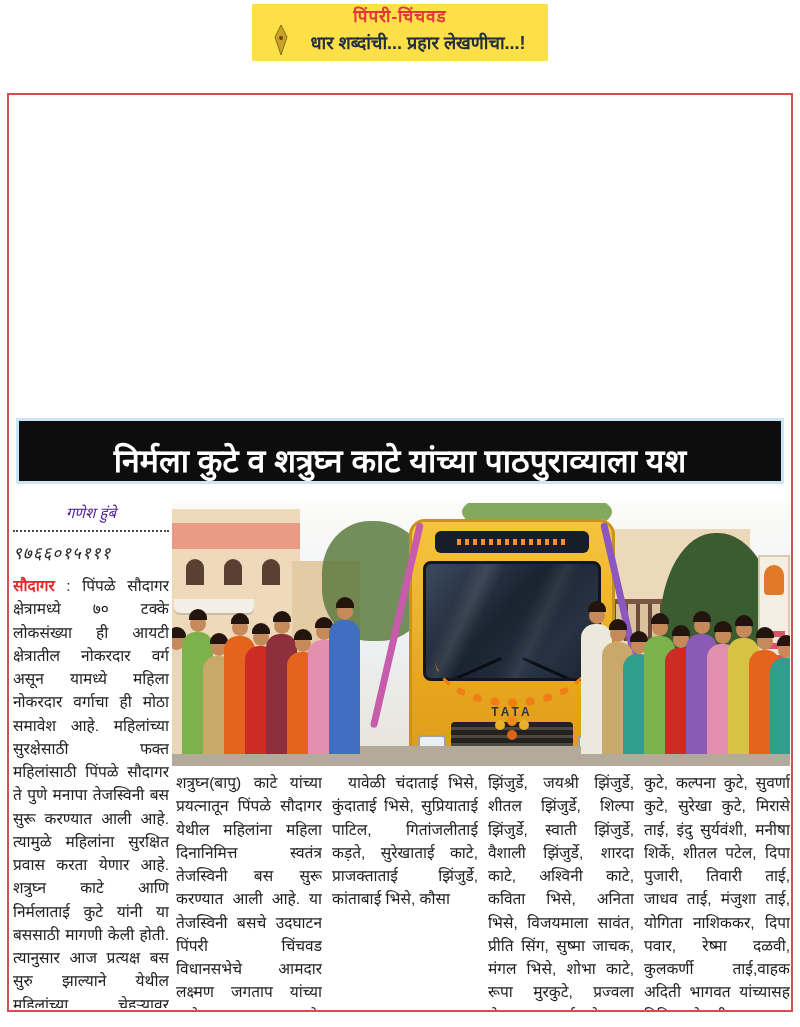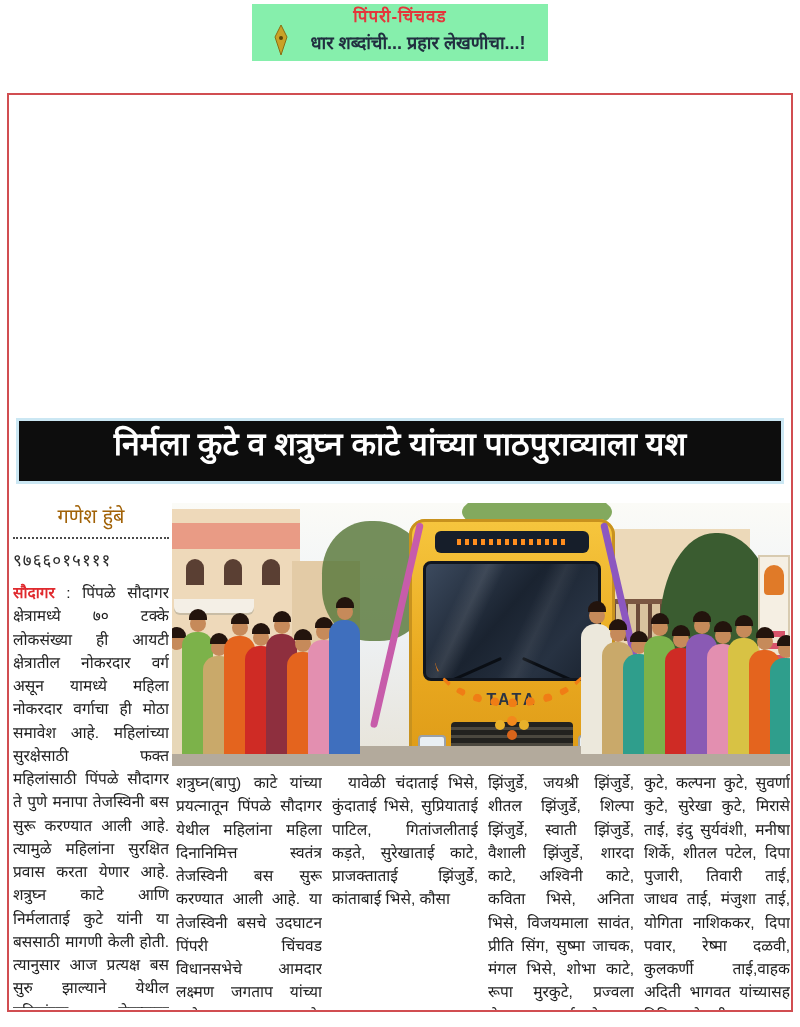--- a/index.html
+++ b/index.html
@@ -4,42 +4,42 @@
 <style>
   * { margin:0; padding:0; box-sizing:border-box; }
   html,body { background:#ffffff; }
   body { width:800px; height:1027px; position:relative; font-family:"Liberation Sans","DejaVu Sans",sans-serif; overflow:hidden; }
 
   
   .page-frame { position:absolute; left:7px; top:93px; width:786px; height:919px; border:2px solid #d14e51; z-index:1; }
 
   
   .masthead { position:absolute; left:0; top:4px; width:100%; text-align:center; z-index:3; }
-  .masthead-inner { display:inline-block; background:#86efac; padding:0 22px 2px; }
+  .masthead-inner { display:inline-block; background:#fde047; padding:0 22px 2px; }
   .kicker { color:#e5363b; font-size:17px; font-weight:bold; letter-spacing:1px; }
   .logo { color:#e5262b; font-size:60px; font-weight:bold; line-height:66px; letter-spacing:2px; text-shadow:1px 1px 0 #c01418; }
   .tagline-row { display:flex; align-items:center; justify-content:space-between; gap:22px; margin-top:-2px; }
   .pen-nib { display:inline-block; }
   .tagline { color:#212f40; font-size:18px; font-weight:bold; }
 
   
   .headline { position:absolute; left:14px; top:148px; width:772px; text-align:center; font-weight:bold; z-index:2; }
   .headline .hl-line { font-size:56px; height:128px; line-height:128px; white-space:nowrap; overflow:hidden; }
   .hl-red { color:#e8262c; }
   .hl-dark { color:#1b2433; }
 
   
-  .banner { position:absolute; left:16px; top:418px; width:768px; height:66px; background:#0d0d0d; border:3px solid #cbe7f3; display:flex; align-items:flex-start; justify-content:center; z-index:2; }
+  .banner { position:absolute; left:16px; top:418px; width:768px; height:66px; background:#0d0d0d; border:3px solid #cbe7f3; display:flex; align-items:flex-end; justify-content:center; z-index:2; }
   .banner-text { color:#ffffff; font-size:32px; font-weight:bold; white-space:nowrap; }
 
   
   .col-left { position:absolute; left:13px; top:500px; width:156px; height:508px; z-index:2; overflow:hidden; color:#1e1e1e; }
-  .byline { text-align:center; font-size:20px; color:#a16207; padding:2px 0 8px; }
+  .byline { text-align:center; font-size:15px; color:#4c1d95; padding:2px 0 8px;font-style:italic; }
   .dotted-rule { border-top:2px dotted #4a4a4a; margin:0 0 9px; }
-  .phone { font-size:17px; color:#2a2a2a; letter-spacing:1px; margin-bottom:10px; }
+  .phone { font-size:17px; color:#2a2a2a; letter-spacing:1px; margin-bottom:10px;font-style:italic; }
   .body-text { font-size:15.5px; line-height:1.5; text-align:justify; }
   .body-text p { margin-bottom:2px; }
   .lead-word { color:#e02a2e; font-weight:bold; }
   .indent { text-indent:16px; }
 
   
   .photo { position:absolute; left:172px; top:503px; width:618px; height:263px; overflow:hidden; z-index:2; background:linear-gradient(#fbfbf7 0%,#eef2f6 45%,#e7e3d8 100%); }
   .ground { position:absolute; left:0; bottom:0; width:100%; height:20px; background:#b3aa9c; }
   .bldg-left { position:absolute; left:0; top:6px; width:128px; height:190px; background:#eed9ba; }
   .bldg-left-band { position:absolute; left:0; top:20px; width:128px; height:26px; background:#e99b85; }
@@ -60,21 +60,21 @@
   .dest-board::after { content:""; position:absolute; left:22px; right:22px; top:8px; height:6px; background:repeating-linear-gradient(90deg,#ff8d1e 0 4px,transparent 4px 8px); }
   .windshield { position:absolute; top:42px; left:14px; right:14px; height:120px; background:linear-gradient(130deg,#3c4a5e 0%,#1a2330 45%,#273242 75%,#1a2330 100%); border-radius:8px; border:3px solid #11161f; overflow:hidden; }
   .windshield::after { content:""; position:absolute; inset:0; background:linear-gradient(115deg,transparent 20%,rgba(255,255,255,.10) 28%,transparent 36%,transparent 55%,rgba(255,255,255,.07) 63%,transparent 70%); }
   .wiper { position:absolute; bottom:6px; width:60px; height:3px; background:#0a0e14; border-radius:2px; }
   .wiper.w1 { left:18px; transform:rotate(-24deg); }
   .wiper.w2 { right:18px; transform:rotate(24deg); }
   .garland { position:absolute; top:92px; left:26px; right:26px; height:96px; border-bottom:9px dotted #f07d15; border-radius:50%; z-index:4; }
   .ribbon { position:absolute; top:4px; width:7px; height:210px; border-radius:4px; z-index:4; }
   .ribbon.left { left:8px; background:#c75caa; transform:rotate(13deg); transform-origin:top; }
   .ribbon.right { right:8px; background:#8c57c0; transform:rotate(-13deg); transform-origin:top; }
-  .tata-badge { position:absolute; top:172px; left:0; width:100%; text-align:center; font-size:16px; font-weight:bold; letter-spacing:3px; color:#2c3442; }
+  .tata-badge { position:absolute; top:186px; left:0; width:100%; text-align:center; font-size:12px; font-weight:bold; letter-spacing:3px; color:#2c3442; }
   .grille { position:absolute; bottom:10px; left:42px; right:42px; height:34px; background:repeating-linear-gradient(180deg,#23221f 0 5px,#4c483f 5px 8px); border-radius:4px; }
   .headlight { position:absolute; bottom:14px; width:28px; height:17px; background:#e9eff3; border:2px solid #99a0a8; border-radius:4px; }
   .headlight.hl-l { left:9px; } .headlight.hl-r { right:9px; }
   .bumper-flowers { position:absolute; bottom:40px; left:50%; transform:translateX(-50%); width:10px; height:10px; border-radius:50%; background:#f2891c; box-shadow:-12px 4px 0 #e8b12a, 12px 4px 0 #e8b12a, 0 14px 0 #d8641a; z-index:4; }
 
   .crowd { position:absolute; bottom:12px; display:flex; align-items:flex-end; z-index:5; }
   .crowd-left { left:-6px; }
   .crowd-right { right:-6px; }
   .person { width:31px; margin:0 -5px; border-radius:14px 14px 0 0; position:relative; }
   .person::before { content:""; position:absolute; top:-17px; left:50%; transform:translateX(-50%); width:16px; height:17px; border-radius:50%; background:#c68a5a; }

